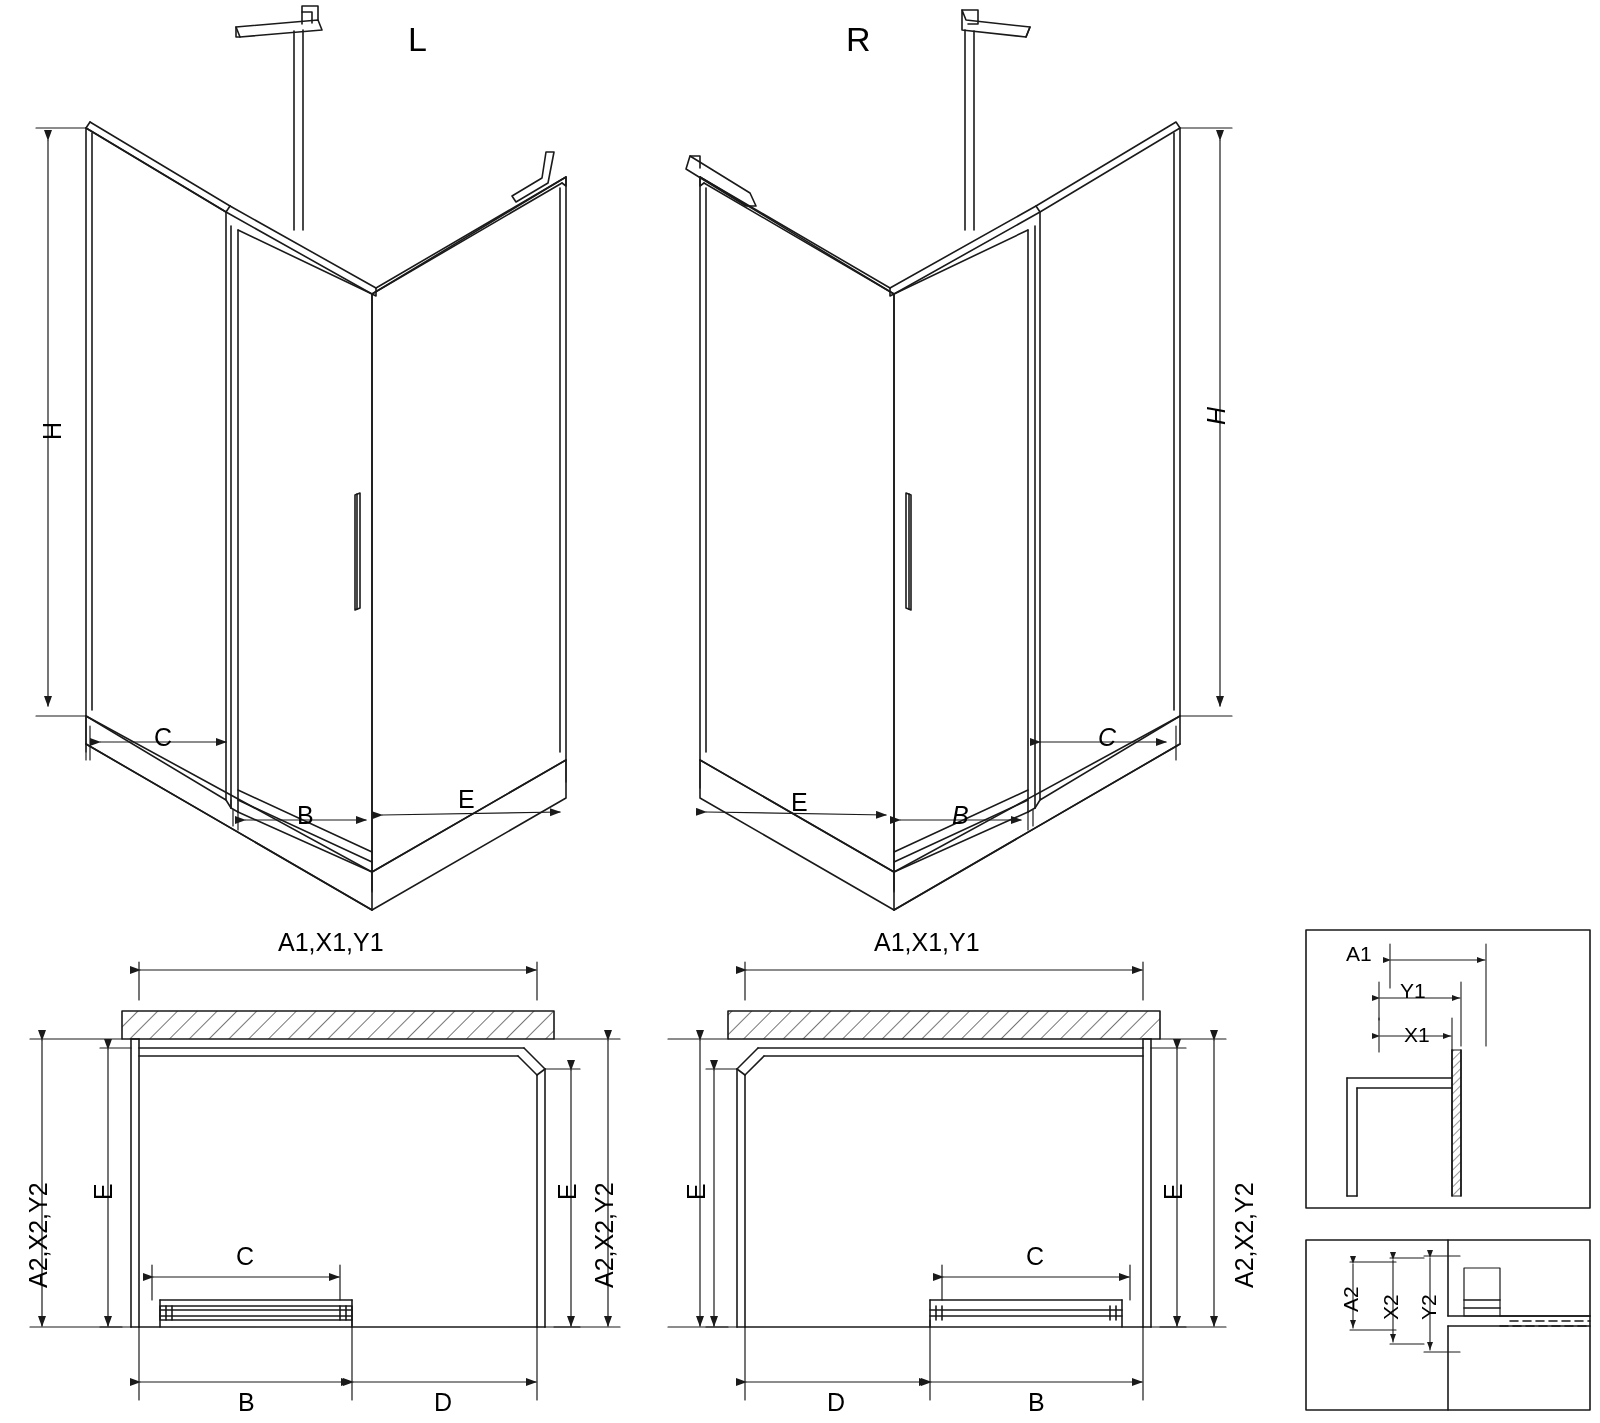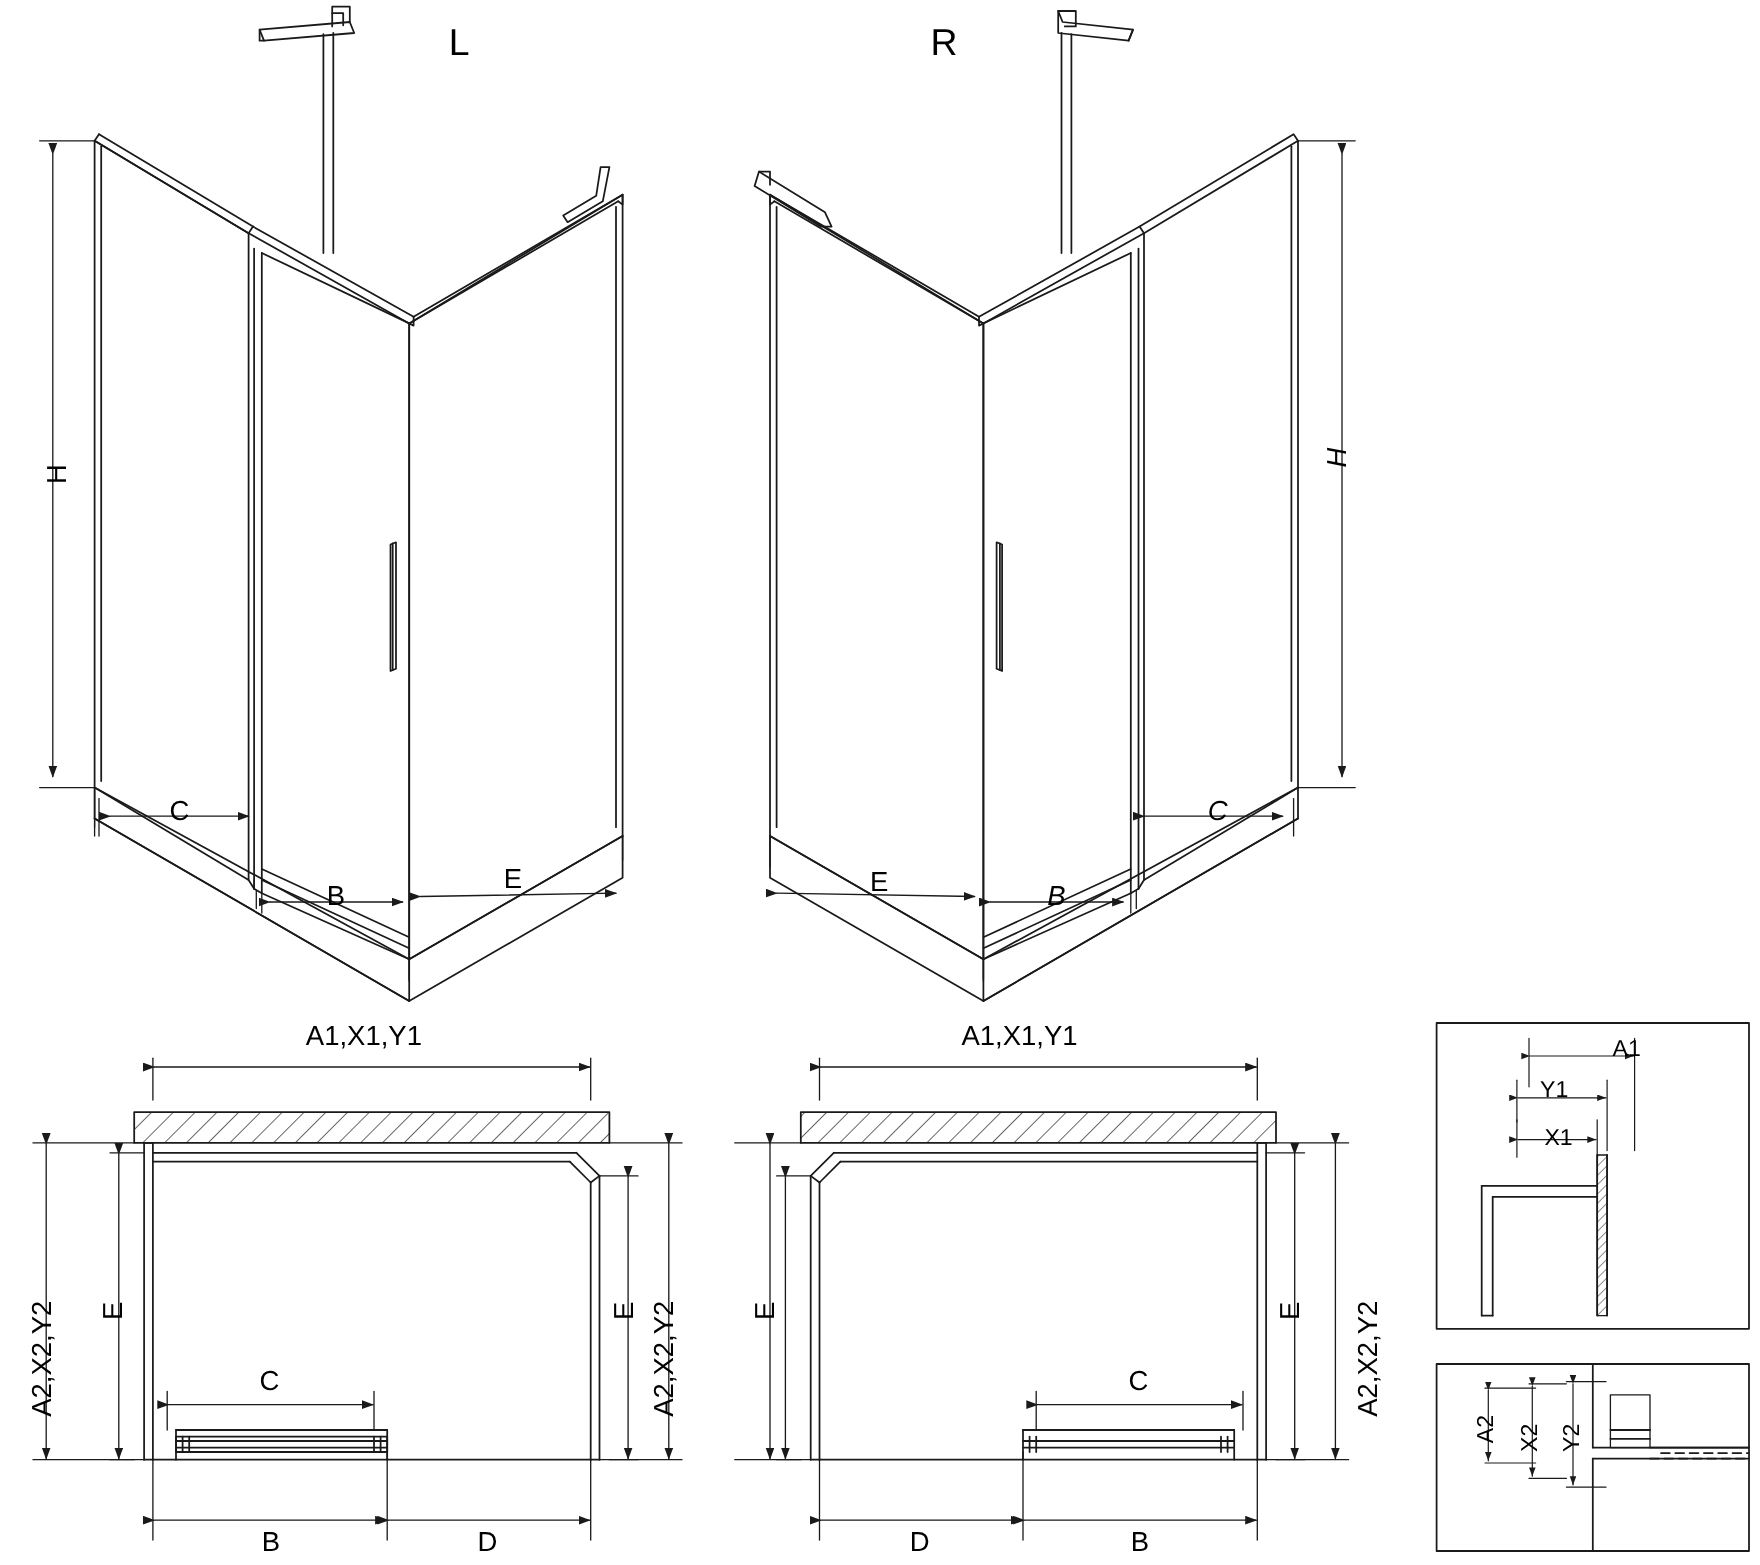--- a/index.html
+++ b/index.html
@@ -387,21 +387,21 @@
 <div class="lbl lbl-med" style="left:434px; top:1390px;">D</div>
 
 <div class="lbl lbl-med" style="left:874px; top:930px;">A1,X1,Y1</div>
 <div class="lbl lbl-med rot90" style="left:684px; top:1200px;">E</div>
 <div class="lbl lbl-med rot90" style="left:1161px; top:1200px;">E</div>
 <div class="lbl lbl-med rot90" style="left:1232px; top:1288px;">A2,X2,Y2</div>
 <div class="lbl lbl-med" style="left:1026px; top:1244px;">C</div>
 <div class="lbl lbl-med" style="left:827px; top:1390px;">D</div>
 <div class="lbl lbl-med" style="left:1028px; top:1390px;">B</div>
 
-<div class="lbl lbl-sm" style="left:1466px; top:943px;">A1</div>
+<div class="lbl lbl-sm" style="left:1346px; top:943px;">A1</div>
 <div class="lbl lbl-sm" style="left:1404px; top:982px;margin-top:42px;">X1</div>
 <div class="lbl lbl-sm" style="left:1400px; top:980px;">Y1</div>
 
 <div class="lbl lbl-sm rot90" style="left:1340px; top:1312px;">A2</div>
 <div class="lbl lbl-sm rot90" style="left:1380px; top:1320px;">X2</div>
 <div class="lbl lbl-sm rot90" style="left:1418px; top:1320px;">Y2</div>
 
 </div>
 
 </body></html>

